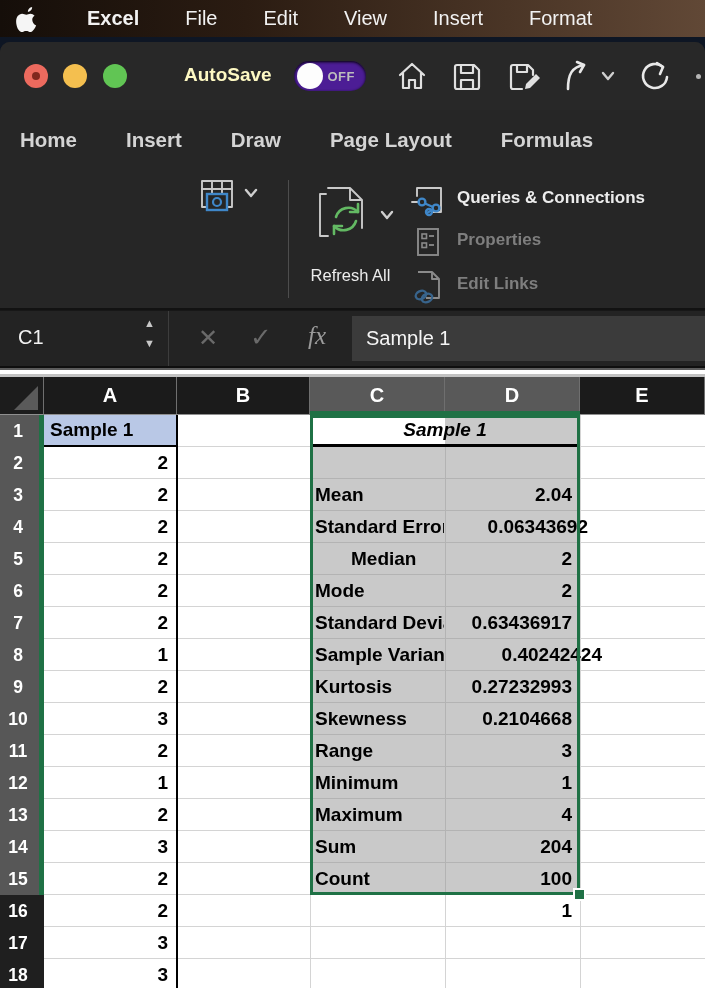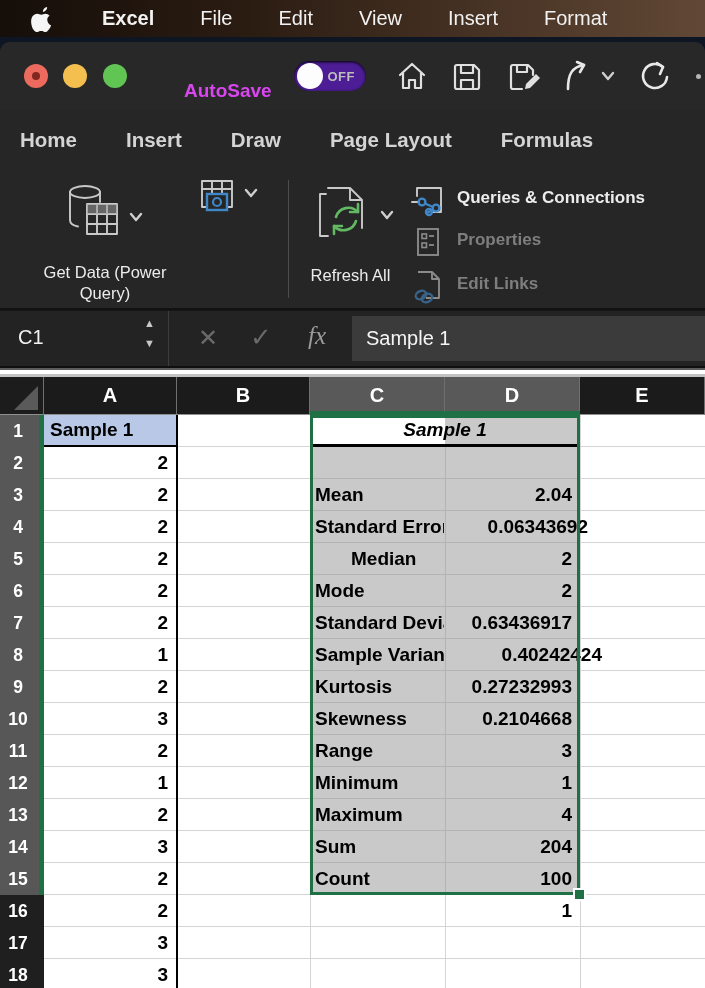--- a/index.html
+++ b/index.html
@@ -2,33 +2,33 @@
 <html><head>
 <meta charset="utf-8">
 <style>
   html,body{margin:0;padding:0;background:#0e1624;}
   #app{position:relative;width:705px;height:988px;overflow:hidden;background:#0e1624;
        font-family:"Liberation Sans","DejaVu Sans",sans-serif;-webkit-font-smoothing:antialiased;}
   .abs{position:absolute;}
   
   .menubar{position:absolute;left:0;top:0;width:705px;height:37px;
     background:linear-gradient(90deg,#150e09,#2b1c12 35%,#4a3526 72%,#614836 100%);
-    display:flex;align-items:center;padding-left:31px;box-sizing:border-box;gap:0;}
+    display:flex;align-items:center;padding-left:16px;box-sizing:border-box;gap:0;}
   .menubar .apple{width:24px;height:26px;margin-right:24px;flex:0 0 auto;}
   .menubar .mitem{color:#f2f2f2;font-size:20px;padding:0 23px;white-space:nowrap;}
   .menubar .mitem.first{font-weight:700;}
   
   .window{position:absolute;left:0;top:42px;width:705px;height:946px;background:#262626;
     border-radius:10px 10px 0 0;}
   
   .titlebar{position:absolute;left:0;top:0;width:705px;height:68px;background:#282828;
     border-radius:10px 10px 0 0;}
   .tl{position:absolute;top:22px;width:24px;height:24px;border-radius:50%;}
   .tl .dot{position:absolute;left:8px;top:8px;width:8px;height:8px;border-radius:50%;background:#80271e;}
-  .autosave-label{position:absolute;left:184px;top:22px;font-size:19px;font-weight:700;color:#d946ef;margin-top:16px;}
+  .autosave-label{position:absolute;left:184px;top:22px;font-size:19px;font-weight:700;color:#fef9c3;}
   .toggle{position:absolute;left:294px;top:19px;width:72px;height:30px;background:#4c1d95;
     border-radius:15px;box-shadow:inset 0 1px 3px #000;}
   .toggle .knob{position:absolute;left:3px;top:2px;width:26px;height:26px;border-radius:50%;background:#fdfdfd;}
   .toggle .state{position:absolute;right:11px;top:8px;font-size:13px;font-weight:700;color:#bdbdbd;letter-spacing:.5px;}
   .tb-icon{position:absolute;top:18px;}
   .chev{stroke:#cfcfcf;stroke-width:2.4;fill:none;stroke-linecap:round;stroke-linejoin:round;}
   
   .ribbon-tabs{position:absolute;left:0;top:68px;width:705px;height:60px;display:flex;
     align-items:center;padding-left:20px;gap:49px;box-sizing:border-box;background:#262626;}
   .rtab{color:#d4d4d4;font-size:20.5px;font-weight:700;white-space:nowrap;}
@@ -137,33 +137,20 @@
 
     <div class="ribbon-tabs">
         <span class="rtab">Home</span>
         <span class="rtab">Insert</span>
         <span class="rtab">Draw</span>
         <span class="rtab">Page Layout</span>
         <span class="rtab">Formulas</span>
       </div>
 
     <div class="ribbon">
-      <div class="abs" style="left:25px;top:10px;width:160px;height:120px">
-        <svg class="abs" style="left:40px;top:4px" width="58" height="62" viewBox="0 0 58 62">
-          <ellipse class="ric" cx="20" cy="8" rx="15" ry="6"></ellipse>
-          <path class="ric" d="M5 8 V36 Q5 41 13 42.5 M35 8 V18"></path>
-          <rect class="ric" x="22" y="20" width="30" height="30"></rect>
-          <path class="ric" d="M22 30 H52 M22 40 H52 M32 20 V50 M42 20 V50"></path>
-          <rect fill="#9a9a9a" x="22" y="20" width="30" height="10" opacity="0.55"></rect>
-        </svg>
-        <svg class="abs" style="left:104px;top:32px" width="14" height="10" viewBox="0 0 14 10">
-          <polyline class="chev" points="2,2 7,8 12,2"></polyline>
-        </svg>
-        <div class="rlabel abs" style="left:0;top:82px;width:160px">Get Data (Power Query)</div>
-      </div>
       <div class="abs" style="left:198px;top:8px;width:64px;height:40px">
         <svg width="38" height="38" viewBox="0 0 38 38">
           <rect class="ric" x="4" y="3" width="30" height="26"></rect>
           <path class="ric" d="M4 11 H34 M14 3 V29 M24 3 V29"></path>
           <rect x="9" y="16" width="20" height="16" fill="#262626"></rect>
           <rect x="9" y="16" width="20" height="16" fill="none" stroke="#3f87c9" stroke-width="2.4"></rect>
           <circle cx="19" cy="24" r="4" fill="none" stroke="#3f87c9" stroke-width="2.2"></circle>
         </svg>
         <svg class="abs" style="left:46px;top:10px" width="14" height="10" viewBox="0 0 14 10">
           <polyline class="chev" points="2,2 7,8 12,2"></polyline>

